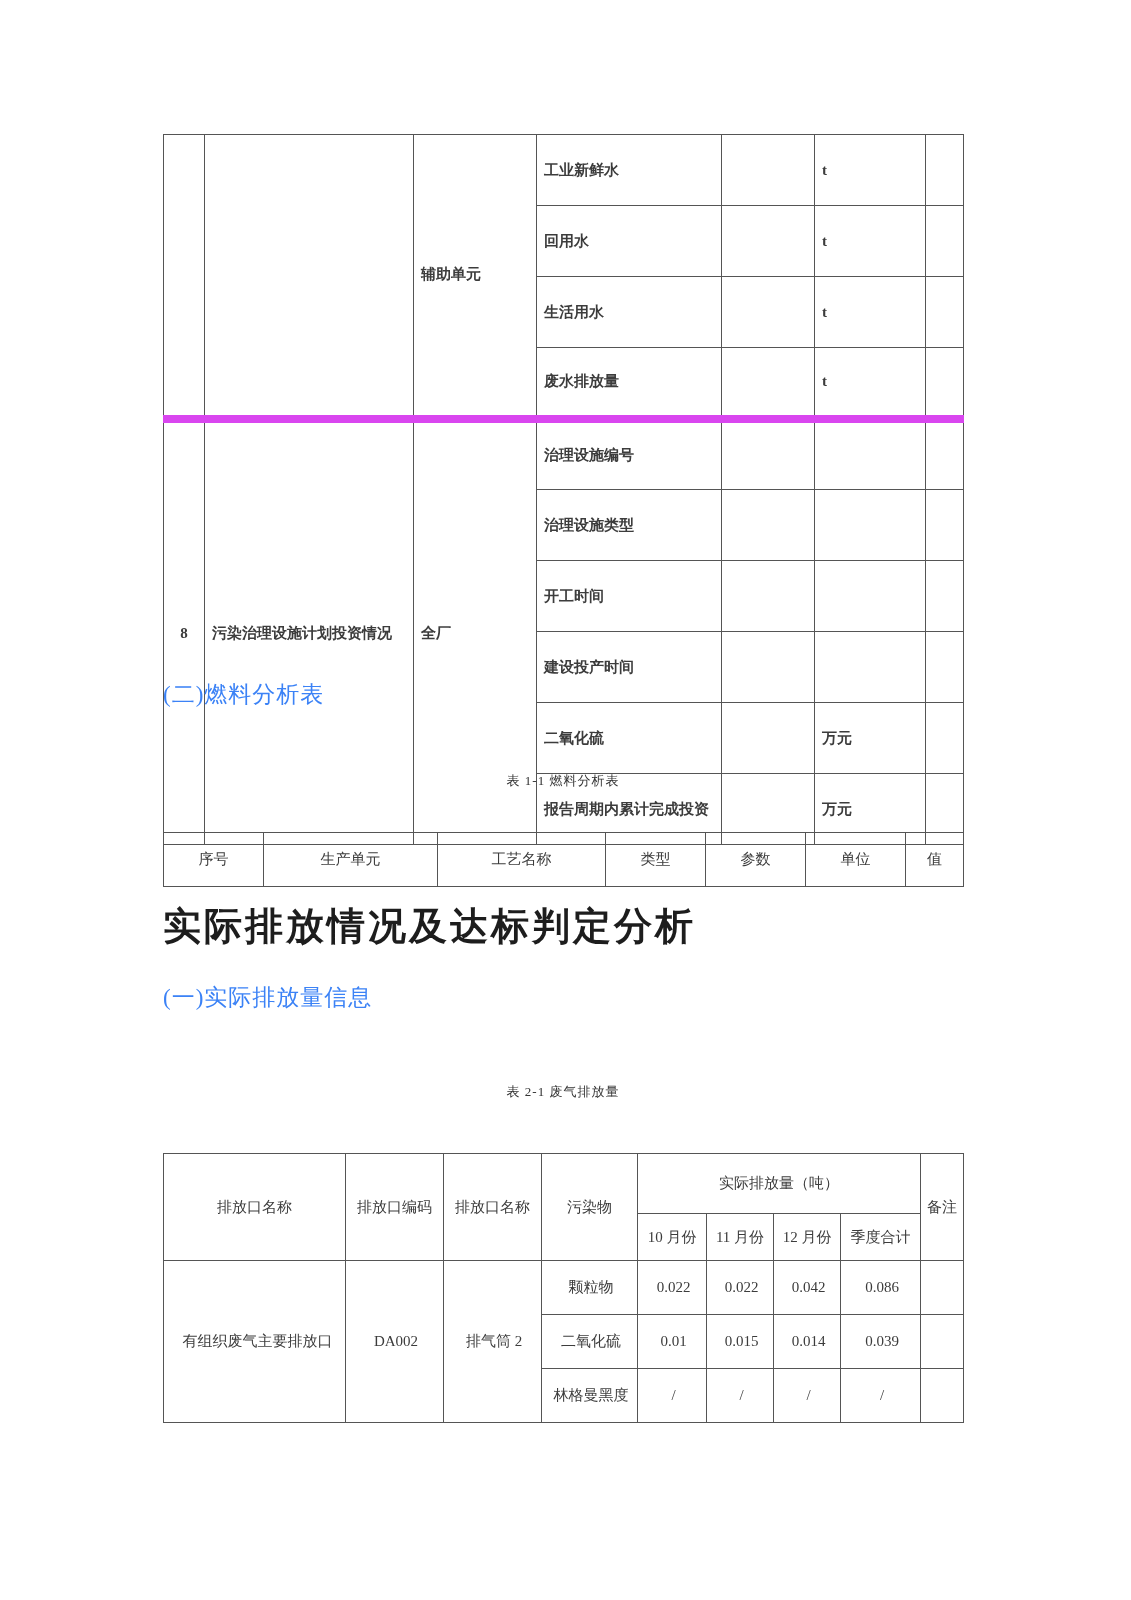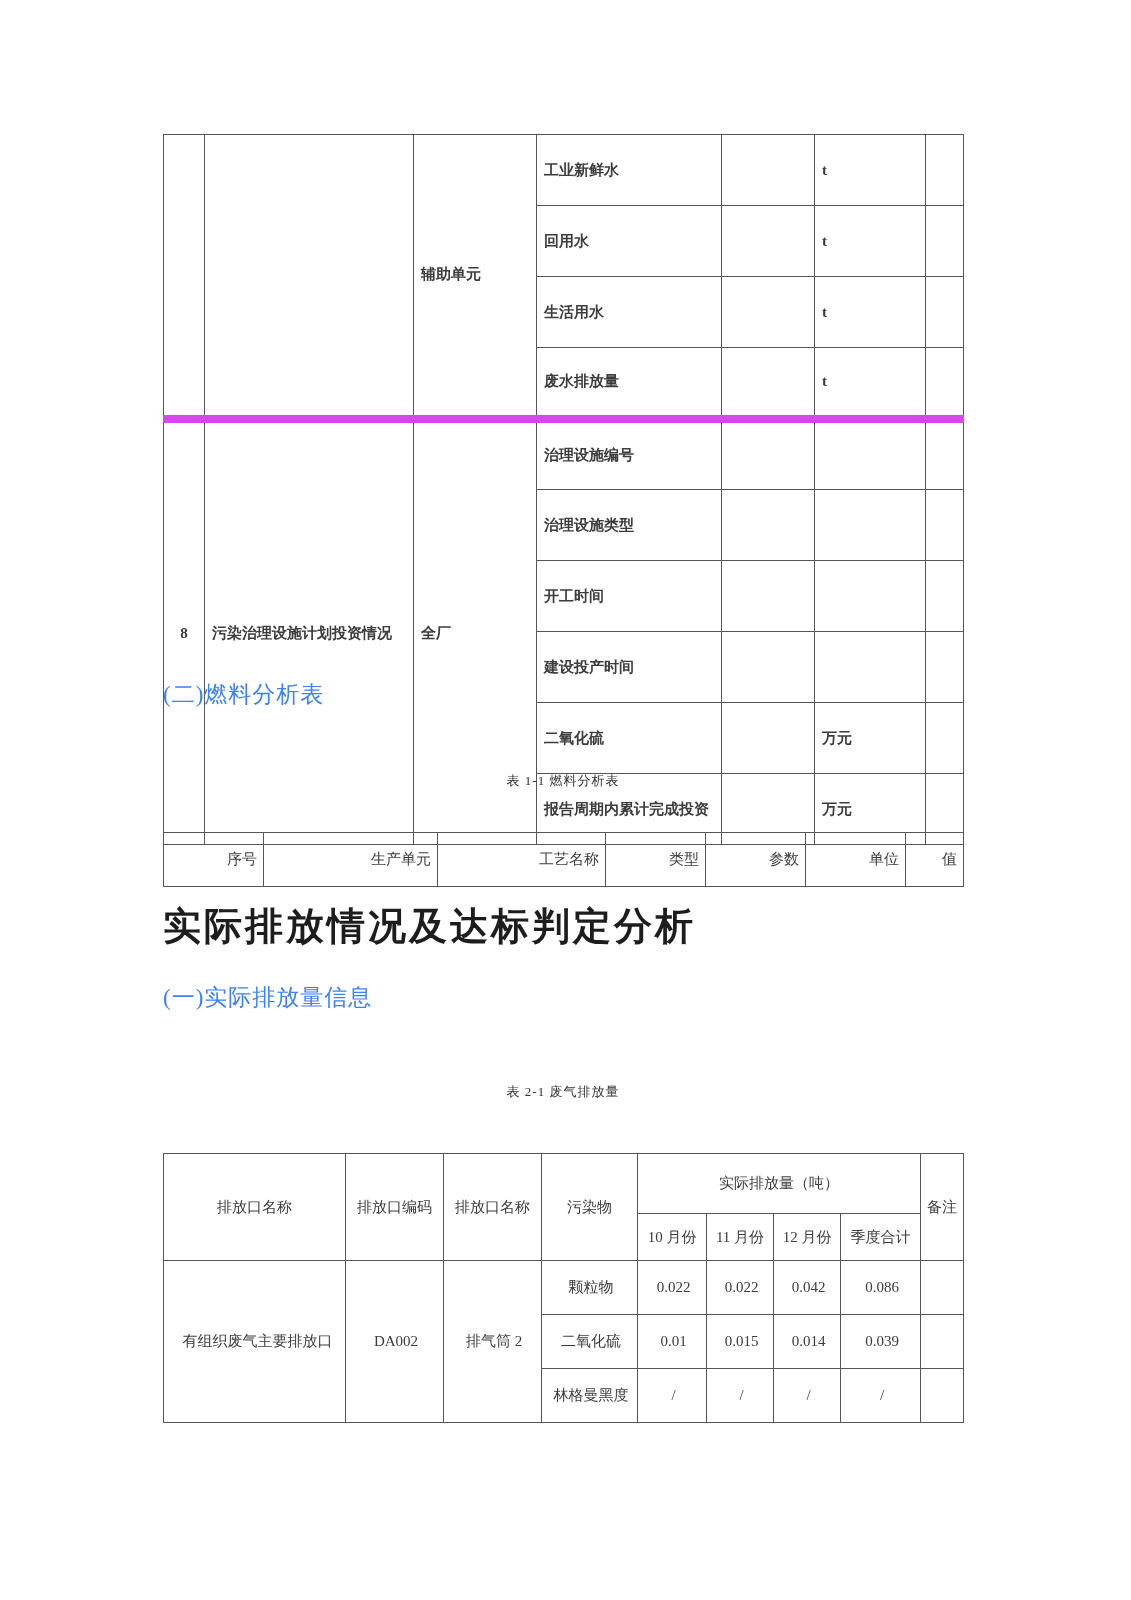--- a/index.html
+++ b/index.html
@@ -25,21 +25,21 @@
     color:#3c3c3c;
   }
 
   
   .t-top td { height:71px;font-weight:bold; }
   .t-top td.c-seq { text-align:center; padding:0 2px; }
   .t-top td.c-item, .t-top td.c-unit, .t-top td.c-cat, .t-top td.c-scope { text-align:left; padding-left:7px; }
   .t-top tr.group-sep td { border-top:8px solid #d946ef; }
 
   
-  .t-one th { height:54px; text-align:right; }
+  .t-one th { height:54px; text-align:center; }
 
   
   .t-two th { text-align:center; }
   .t-two .hr1 th { height:60px; }
   .t-two .hr2 th { height:47px; }
   .t-two td { height:54px; text-align:center; padding-left:9px; }
   .t-two td.c-outlet { padding-left:12px;margin-top:37px; }
 
   
   .sec-heading {

